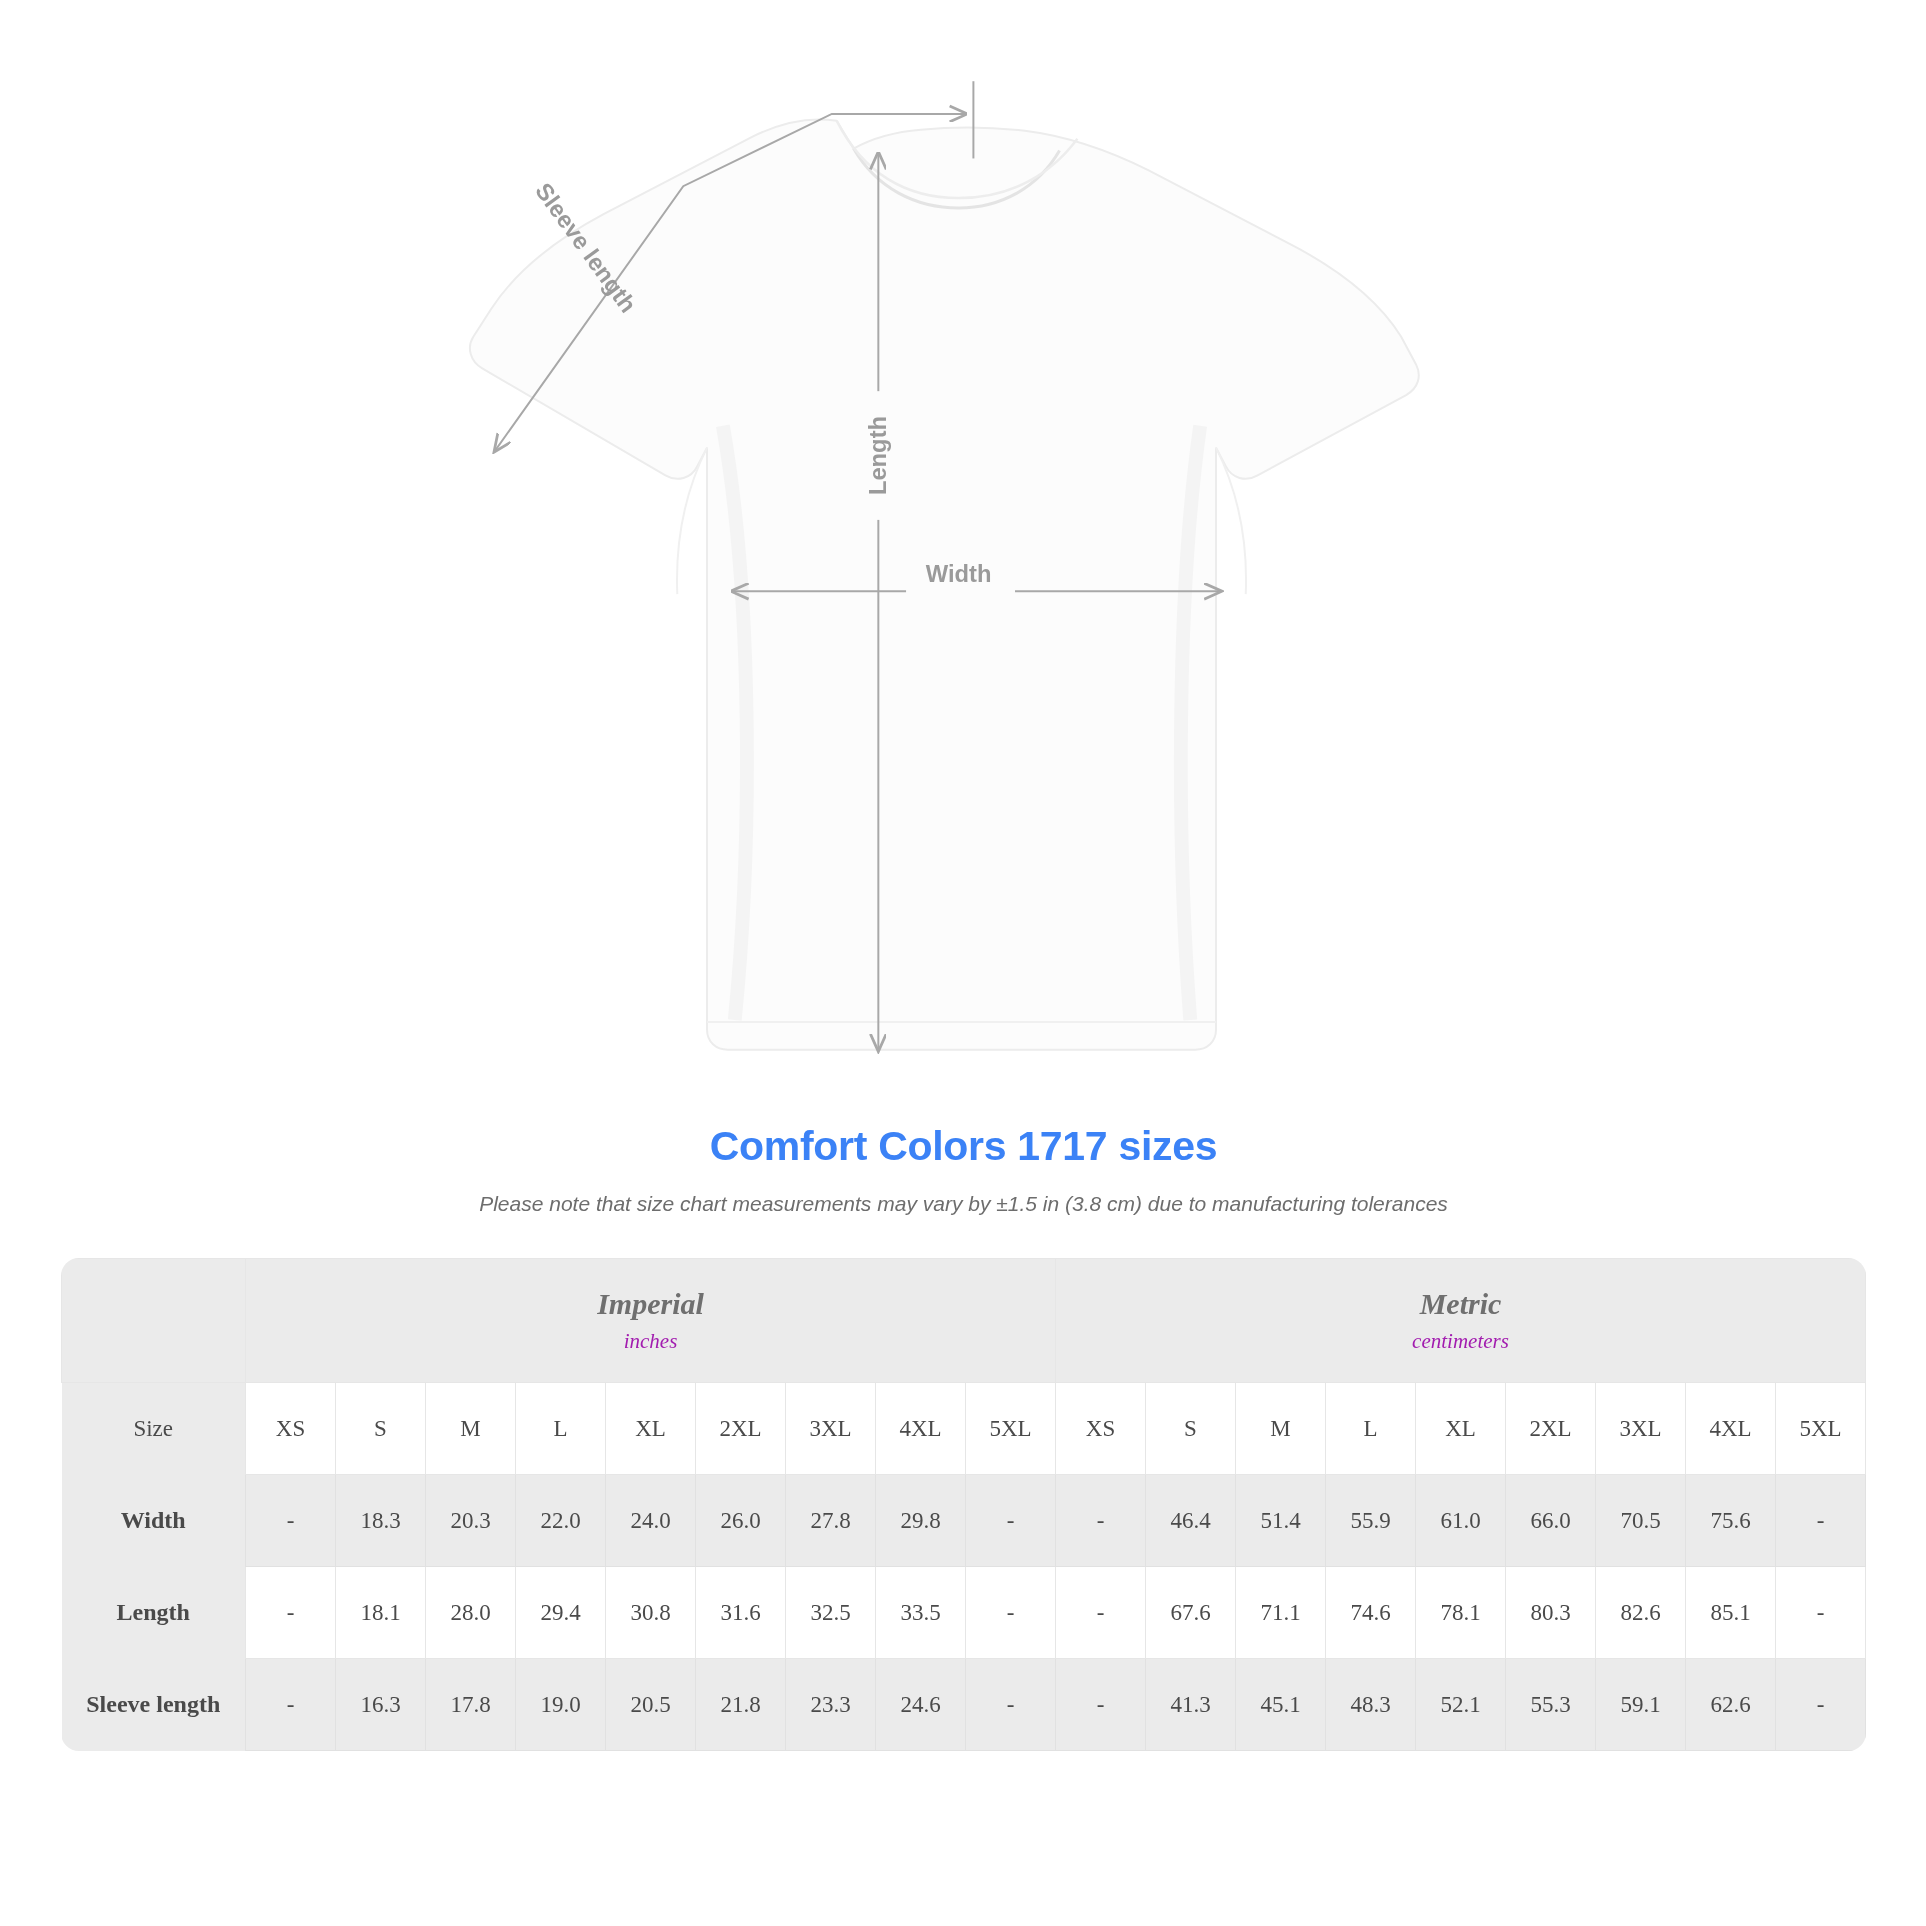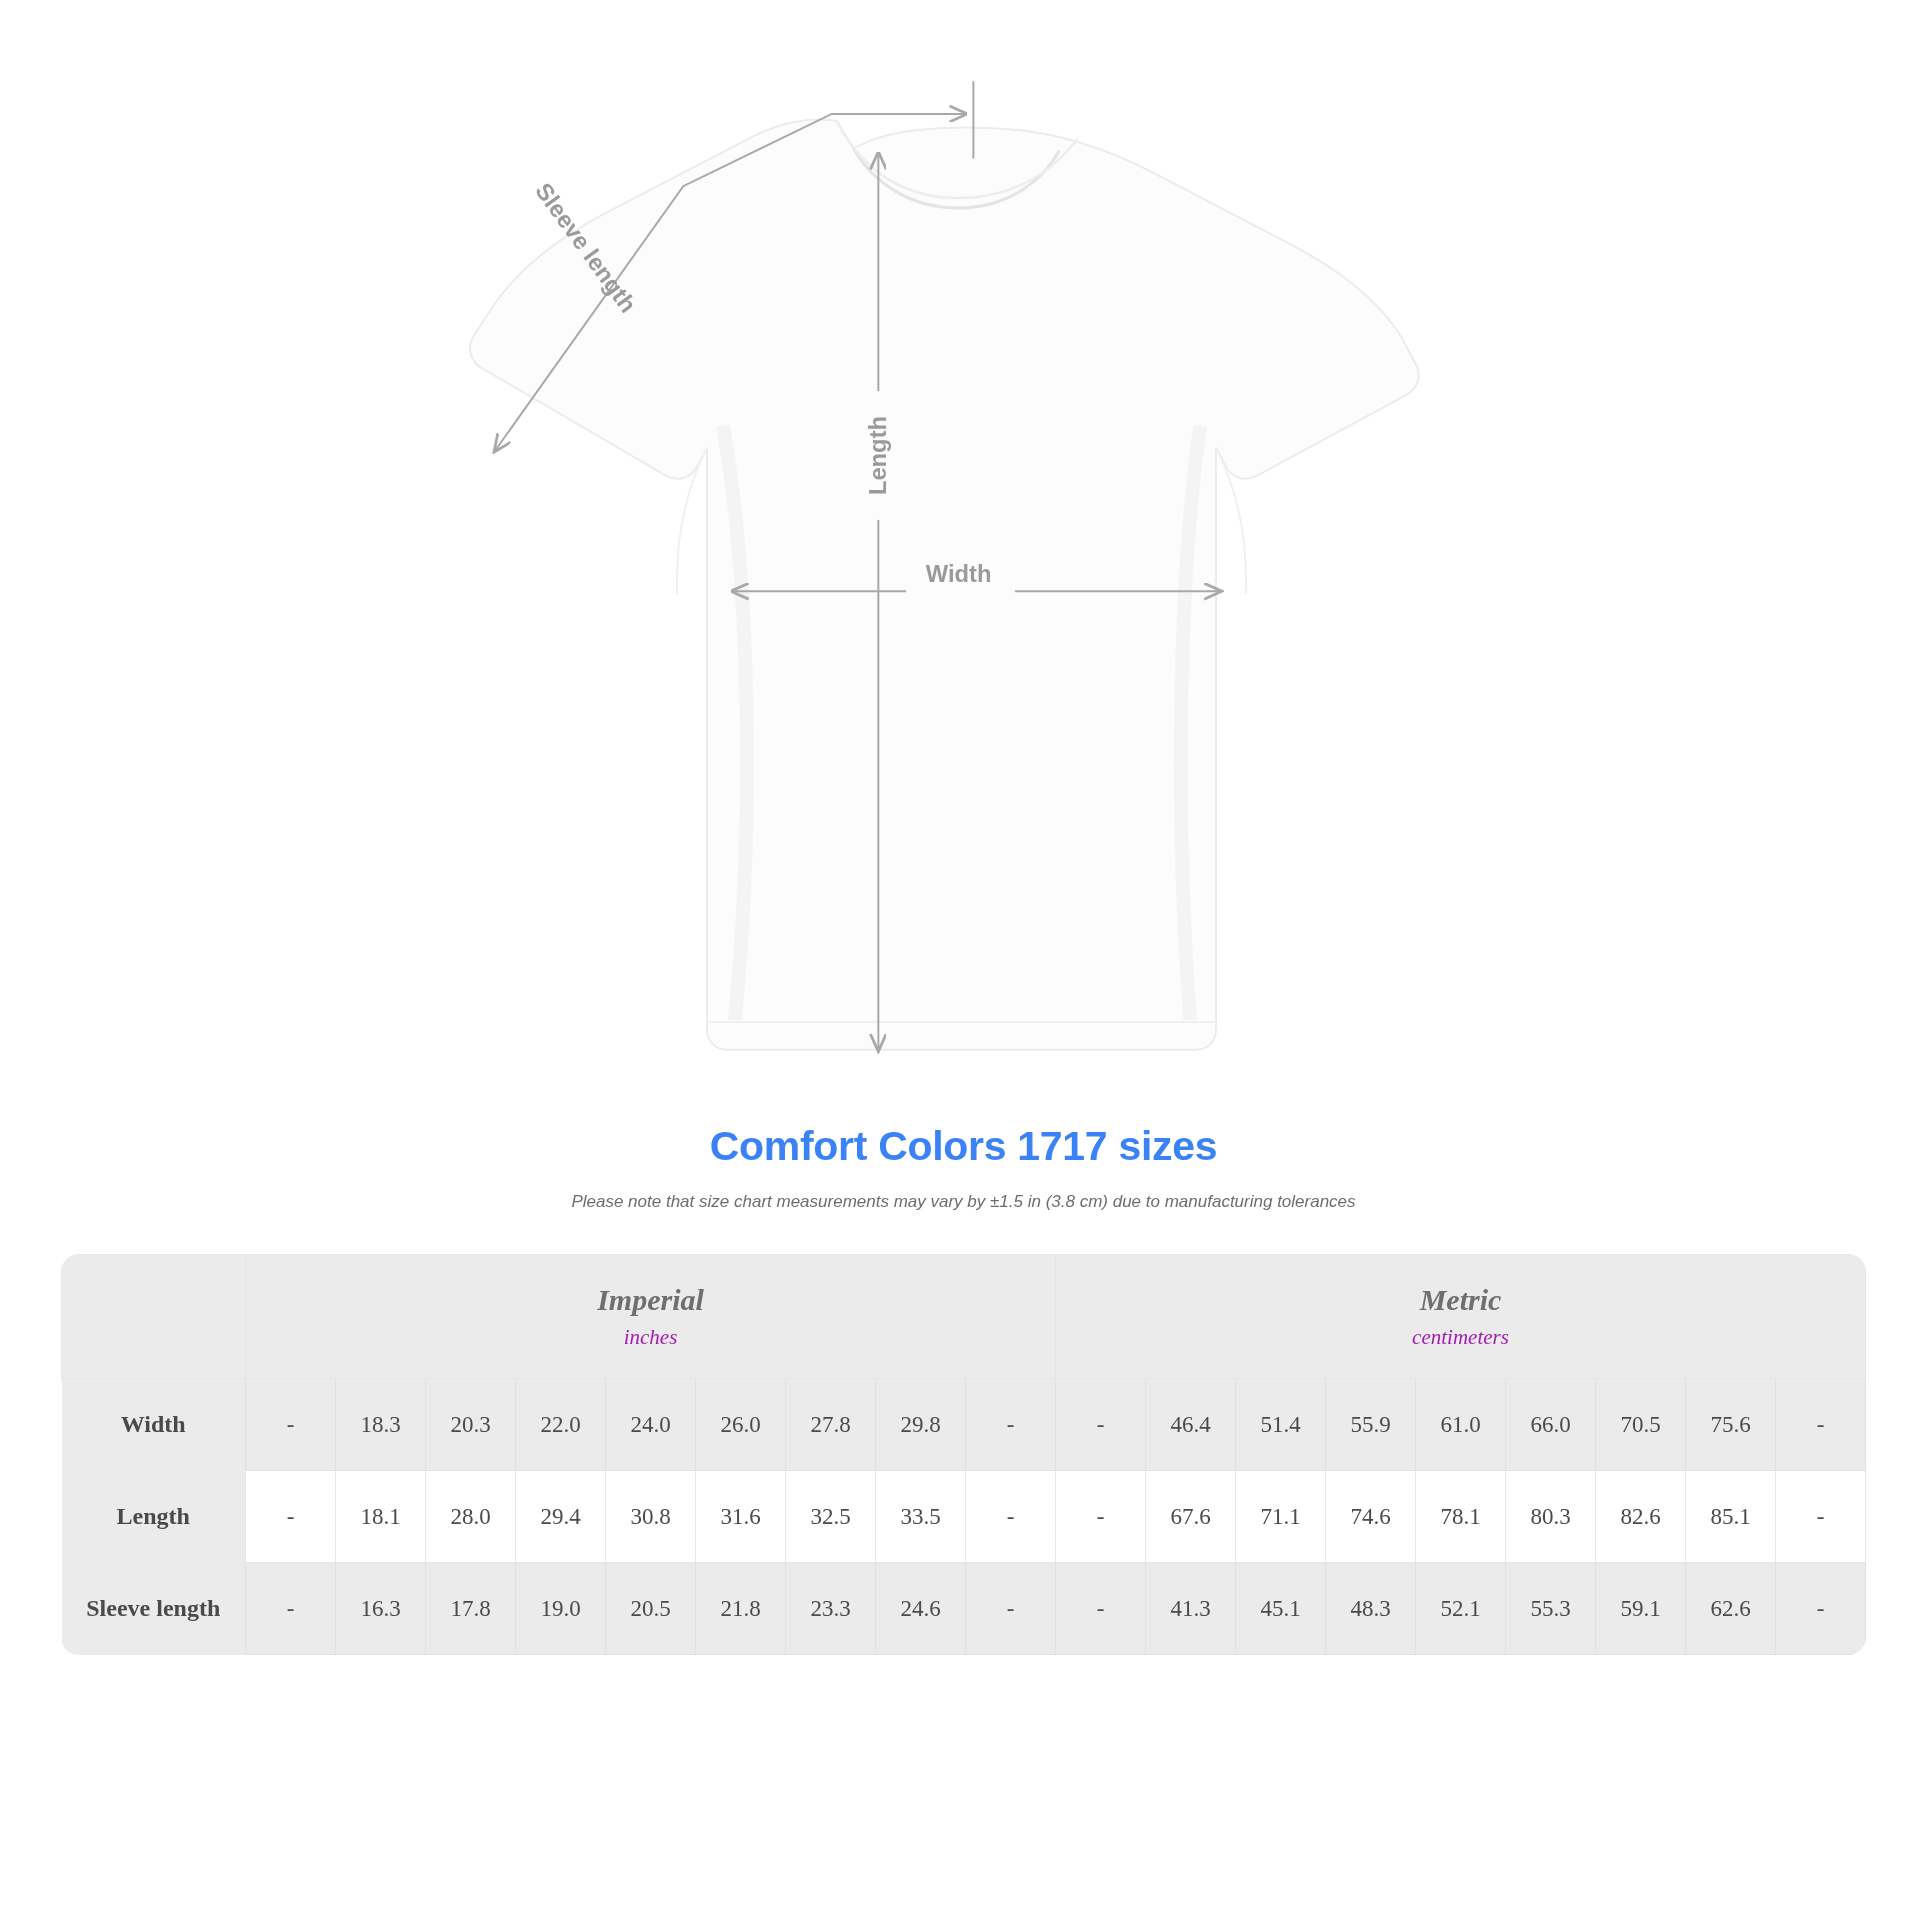--- a/index.html
+++ b/index.html
@@ -40,21 +40,21 @@
     text-align: center;
     margin-top: 4px;
   }
   .chart-title {
     font-size: 41px;
     font-weight: bold;
     color: #3b82f6;
     letter-spacing: -0.3px;
   }
   .chart-note {
-    font-size: 17px;
+    font-size: 21px;
     font-style: italic;
     color: #6d6d6d;
     margin-top: 22px;
   }
 
   
   .table-wrap {
     margin: 42px 61px 0 61px;
     border-radius: 18px;
     overflow: hidden;
@@ -212,20 +212,41 @@
           <td colspan="9">
             <div class="unit-name">Imperial</div>
             <div class="unit-sub">inches</div>
           </td>
           <td colspan="9">
             <div class="unit-name">Metric</div>
             <div class="unit-sub">centimeters</div>
           </td>
         </tr>
 
+        <tr class="size-row">
+          <td class="rowlabel">Size</td>
+          <td>XS</td>
+          <td>S</td>
+          <td>M</td>
+          <td>L</td>
+          <td>XL</td>
+          <td>2XL</td>
+          <td>3XL</td>
+          <td>4XL</td>
+          <td>5XL</td>
+          <td>XS</td>
+          <td>S</td>
+          <td>M</td>
+          <td>L</td>
+          <td>XL</td>
+          <td>2XL</td>
+          <td>3XL</td>
+          <td>4XL</td>
+          <td>5XL</td>
+        </tr>
 
         <tr class="data-row shaded">
           <td class="rowlabel">Width</td>
           <td>-</td>
           <td>18.3</td>
           <td>20.3</td>
           <td>22.0</td>
           <td>24.0</td>
           <td>26.0</td>
           <td>27.8</td>

